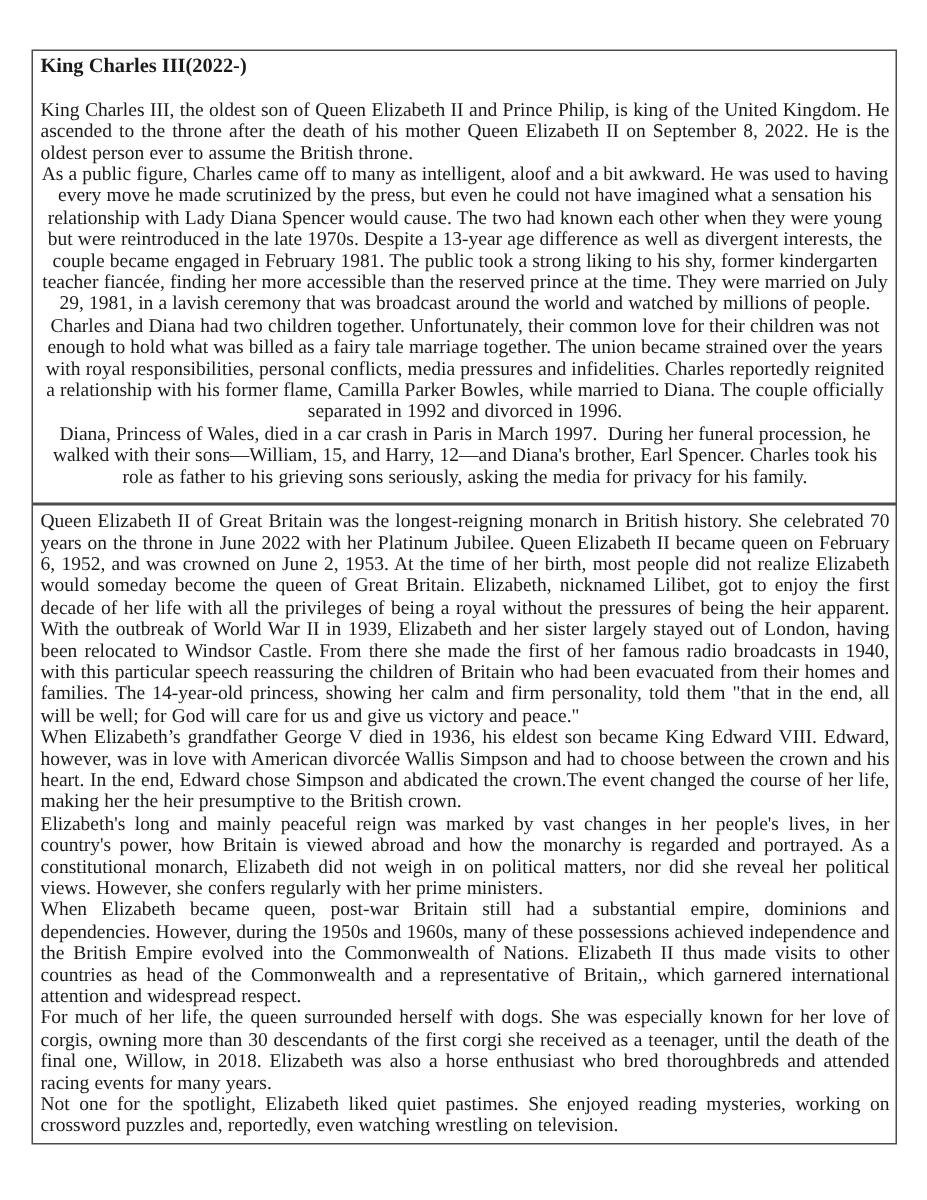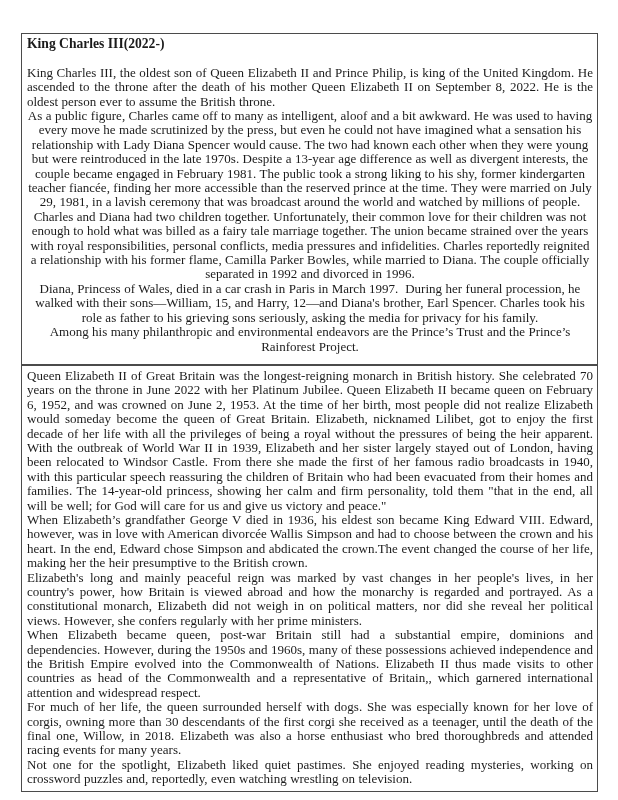--- a/index.html
+++ b/index.html
@@ -55,21 +55,20 @@
 </head>
 <body>
 
 <div class="page">
 
   <section class="box box-1">
     <h2 class="section-title">King Charles III(2022-)</h2>
     <p class="para justify">King Charles III, the oldest son of Queen Elizabeth II and Prince Philip, is king of the United Kingdom. He ascended to the throne after the death of his mother Queen Elizabeth II on September 8, 2022. He is the oldest person ever to assume the British throne.</p>
     <p class="para left">As a public figure, Charles came off to many as intelligent, aloof and a bit awkward. He was used to having every move he made scrutinized by the press, but even he could not have imagined what a sensation his relationship with Lady Diana Spencer would cause. The two had known each other when they were young but were reintroduced in the late 1970s. Despite a 13-year age difference as well as divergent interests, the couple became engaged in February 1981. The public took a strong liking to his shy, former kindergarten teacher fiancée, finding her more accessible than the reserved prince at the time. They were married on July 29, 1981, in a lavish ceremony that was broadcast around the world and watched by millions of people.  Charles and Diana had two children together. Unfortunately, their common love for their children was not enough to hold what was billed as a fairy tale marriage together. The union became strained over the years with royal responsibilities, personal conflicts, media pressures and infidelities. Charles reportedly reignited a relationship with his former flame, Camilla Parker Bowles, while married to Diana. The couple officially separated in 1992 and divorced in 1996.</p>
     <p class="para left">Diana, Princess of Wales, died in a car crash in Paris in March 1997.  During her funeral procession, he walked with their sons—William, 15, and Harry, 12—and Diana's brother, Earl Spencer. Charles took his role as father to his grieving sons seriously, asking the media for privacy for his family.</p>
-    <p class="para left">Among his many philanthropic and environmental endeavors are the Prince’s Trust and the Prince’s Rainforest Project.</p>
   </section>
 
   <section class="box box-2">
     <p class="para justify">Queen Elizabeth II of Great Britain was the longest-reigning monarch in British history. She celebrated 70 years on the throne in June 2022 with her Platinum Jubilee. Queen Elizabeth II became queen on February 6, 1952, and was crowned on June 2, 1953. At the time of her birth, most people did not realize Elizabeth would someday become the queen of Great Britain. Elizabeth, nicknamed Lilibet, got to enjoy the first decade of her life with all the privileges of being a royal without the pressures of being the heir apparent. With the outbreak of World War II in 1939, Elizabeth and her sister largely stayed out of London, having been relocated to Windsor Castle. From there she made the first of her famous radio broadcasts in 1940, with this particular speech reassuring the children of Britain who had been evacuated from their homes and families. The 14-year-old princess, showing her calm and firm personality, told them "that in the end, all will be well; for God will care for us and give us victory and peace."</p>
     <p class="para justify">When Elizabeth’s grandfather George V died in 1936, his eldest son became King Edward VIII. Edward, however, was in love with American divorcée Wallis Simpson and had to choose between the crown and his heart. In the end, Edward chose Simpson and abdicated the crown.The event changed the course of her life, making her the heir presumptive to the British crown.</p>
     <p class="para justify">Elizabeth's long and mainly peaceful reign was marked by vast changes in her people's lives, in her country's power, how Britain is viewed abroad and how the monarchy is regarded and portrayed. As a constitutional monarch, Elizabeth did not weigh in on political matters, nor did she reveal her political views. However, she confers regularly with her prime ministers.</p>
     <p class="para justify">When Elizabeth became queen, post-war Britain still had a substantial empire, dominions and dependencies. However, during the 1950s and 1960s, many of these possessions achieved independence and the British Empire evolved into the Commonwealth of Nations. Elizabeth II thus made visits to other countries as head of the Commonwealth and a representative of Britain,, which garnered international attention and widespread respect.</p>
     <p class="para justify">For much of her life, the queen surrounded herself with dogs. She was especially known for her love of corgis, owning more than 30 descendants of the first corgi she received as a teenager, until the death of the final one, Willow, in 2018. Elizabeth was also a horse enthusiast who bred thoroughbreds and attended racing events for many years.</p>
     <p class="para justify">Not one for the spotlight, Elizabeth liked quiet pastimes. She enjoyed reading mysteries, working on crossword puzzles and, reportedly, even watching wrestling on television.</p>
   </section>

